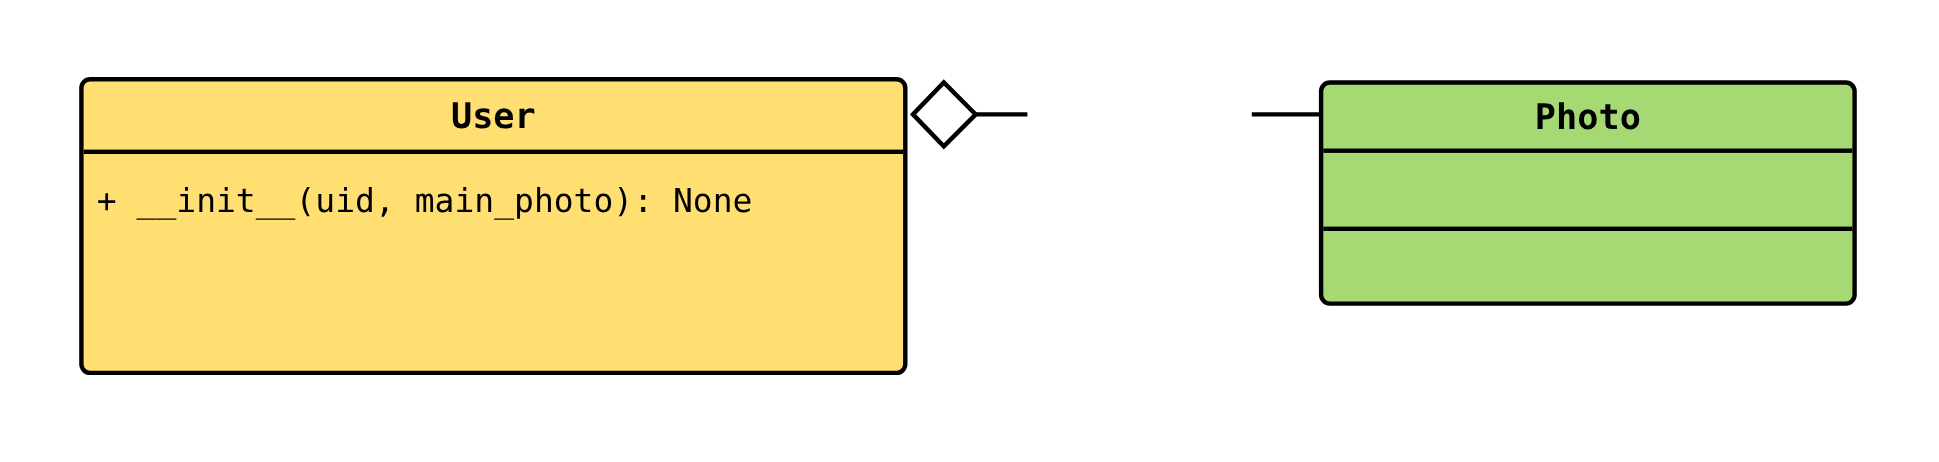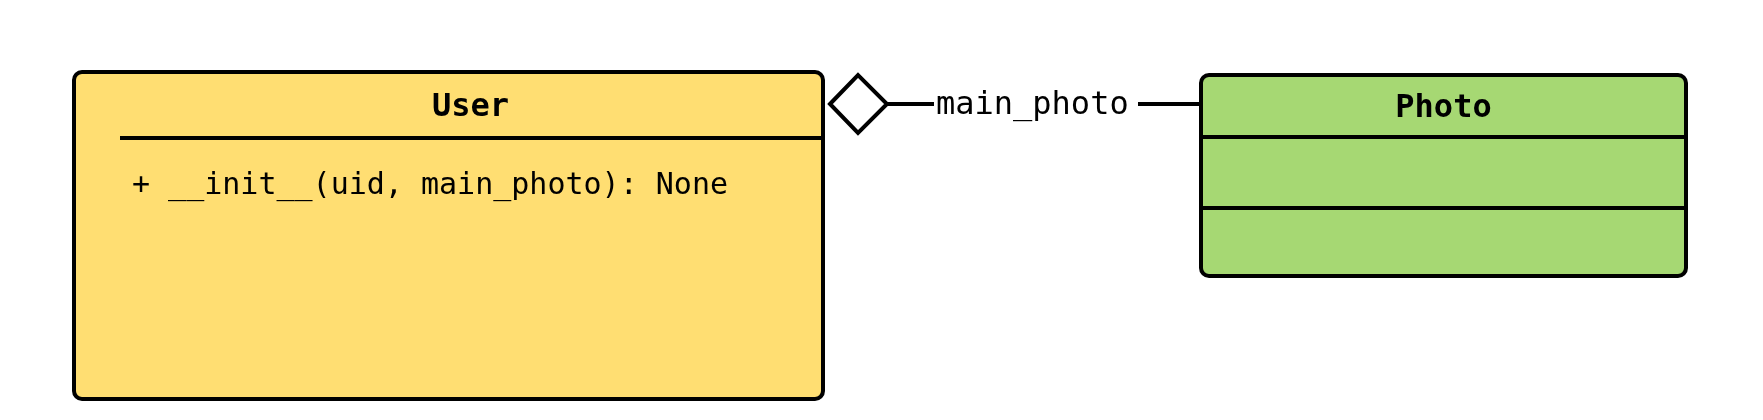--- a/index.html
+++ b/index.html
@@ -21,23 +21,22 @@
   .class-box {
     position: absolute;
     box-sizing: border-box;
     border: 4px solid #000000;
     border-radius: 10px;
     display: flex;
     flex-direction: column;
   }
   .user-box {
     left: 72px; top: 70px;
-    width: 753px; height: 331px;
+    width: 753px; height: 271px;
     background: #FFDE72;
-    padding-left: 44px;
   }
   .photo-box {
     left: 1199px; top: 73px;
     width: 489px; height: 205px;
     background: #A6D873;
   }
   .compartment { box-sizing: border-box; }
   .sep { border-bottom: 4px solid #000000; }
   .title-comp {
     display: flex;
@@ -82,21 +81,20 @@
       <div class="code-line">+ __init__(uid, main_photo): None</div>
     </div>
   </div>
 
   <svg class="connector-svg" viewBox="0 0 390 90">
     <polygon points="10,44 38,15 67,44 38,73" fill="#FFFFFF" stroke="#000000" stroke-width="4"></polygon>
     <line x1="67" y1="44" x2="114" y2="44" stroke="#000000" stroke-width="4"></line>
     <line x1="318" y1="44" x2="380" y2="44" stroke="#000000" stroke-width="4"></line>
   </svg>
 
-  <span class="relation-label">main_photo</span>
 
   <div class="class-box photo-box">
     <div class="compartment title-comp sep">Photo</div>
     <div class="compartment attrs-comp sep"></div>
     <div class="compartment methods-comp"></div>
   </div>
 
 </div>
 
 </body></html>

